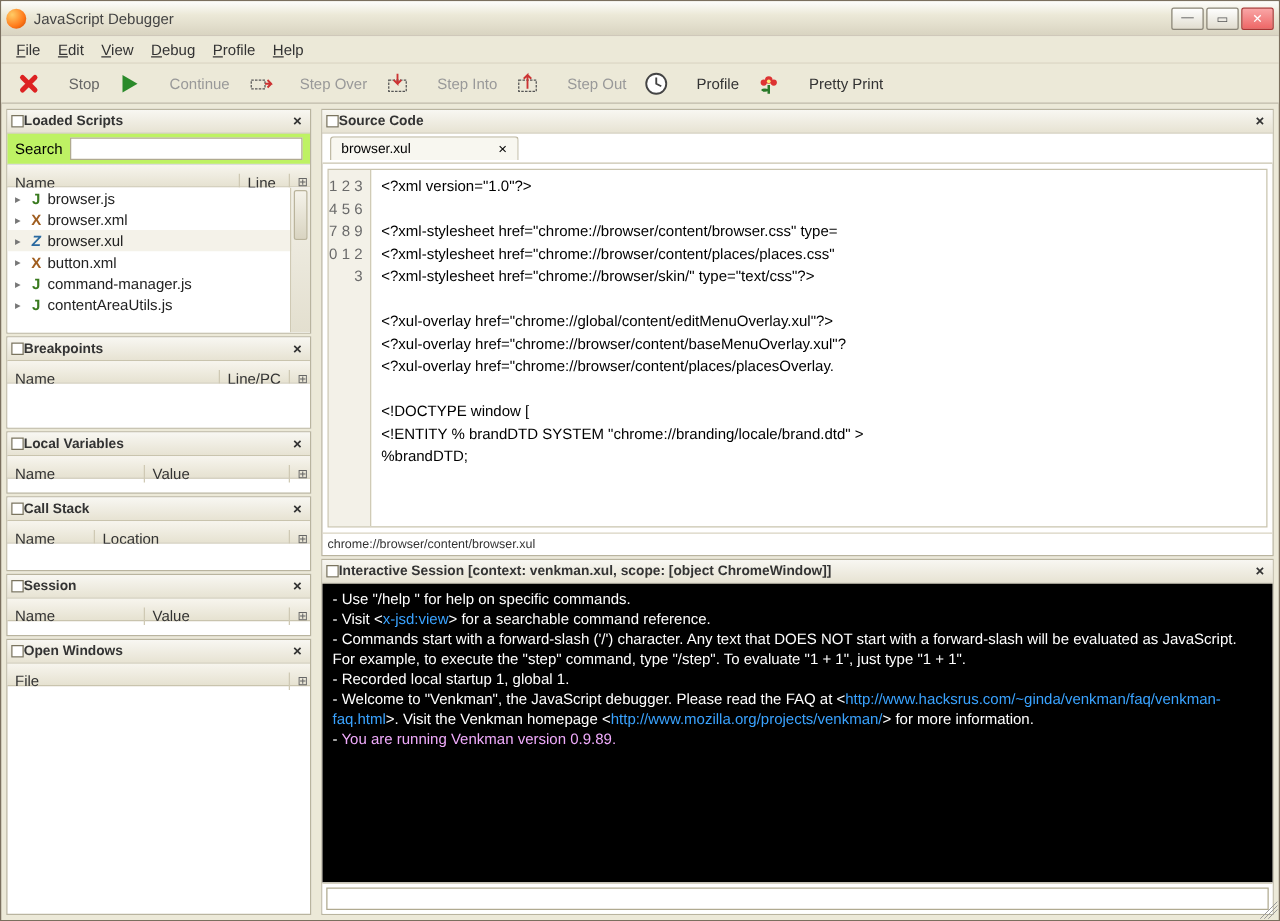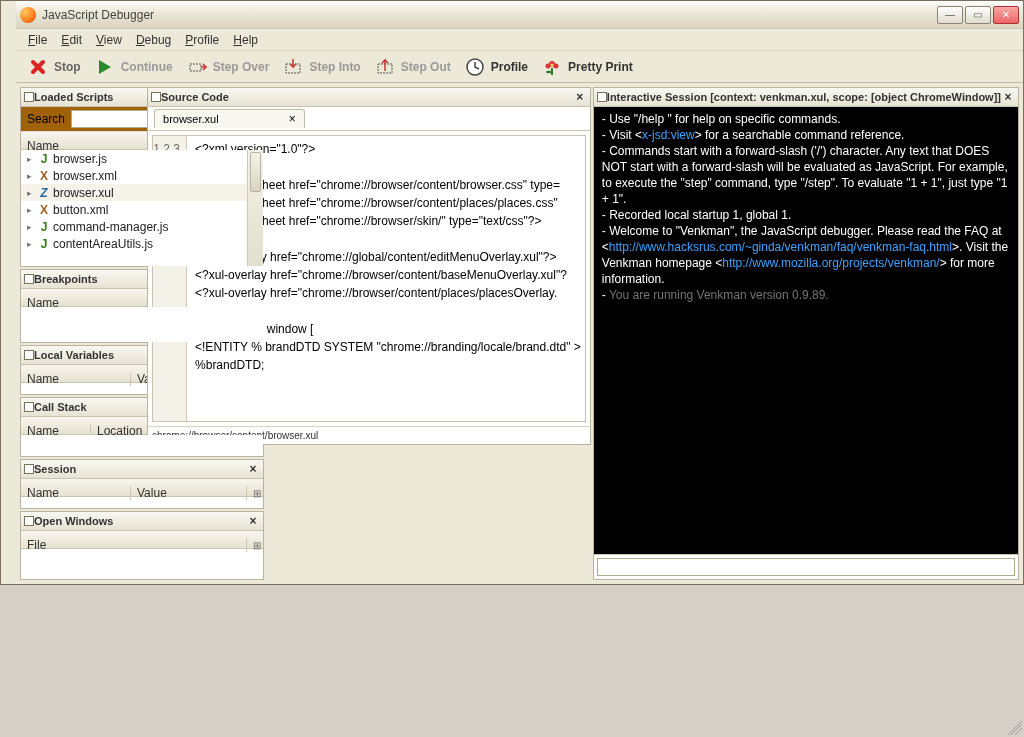--- a/index.html
+++ b/index.html
@@ -1,48 +1,48 @@
 <!DOCTYPE html>
 <html><head>
 <meta charset="utf-8">
 <style>
 * { box-sizing: border-box; margin: 0; padding: 0; font-family: "Segoe UI", Tahoma, sans-serif; font-size: 12px; }
 body { width: 1024px; height: 737px; background: #d4d0c8; overflow: hidden; }
 
 
-.window { width: 1024px; height: 585px; border: 1px solid #7a6f5e; background: #ece9d8; display: flex; flex-direction: column; padding-left: 15px; }
+.window { width: 1024px; height: 737px; border: 1px solid #7a6f5e; background: #ece9d8; display: flex; flex-direction: column; }
 .titlebar { height: 28px; background: linear-gradient(#fdfdfc,#ece9d8 40%,#d9d4c1); display: flex; align-items: center; padding: 0 4px; border-bottom: 1px solid #cfc8ba; }
 .titlebar .ff-icon { width: 16px; height: 16px; border-radius: 50%; background: radial-gradient(circle at 30% 30%, #ffcc66, #ff7a1a 60%, #cc4400); margin-right: 6px; }
 .titlebar .title-text { flex: 1; color: #444; }
 .winbtns { display: flex; gap: 2px; }
 .winbtn { width: 26px; height: 18px; border: 1px solid #8a8578; background: linear-gradient(#fefefe,#e1ddcf); border-radius: 2px; display:flex; align-items:center; justify-content:center; font-size:10px; color:#555; }
 .winbtn.close { background: linear-gradient(#f9a6a6,#e66); border-color:#a33; color:#fff; }
 
 .menubar { height: 22px; display: flex; align-items: center; gap: 2px; padding: 0 6px; background:#ece9d8; border-bottom:1px solid #d9d4c1;}
 .menuitem { padding: 2px 6px; color:#333; }
 .menuitem u { text-decoration: underline; }
 
 .toolbar { height: 32px; display:flex; align-items:center; gap:6px; padding:2px 8px; border-bottom:1px solid #bfbaa9; background:#ece9d8;}
-.tb { display:flex; align-items:center; gap:6px; padding:2px 4px;font-weight:bold; }
+.tb { display:flex; align-items:center; gap:22px; padding:2px 4px; }
 .tb .lbl { color:#666; }
 .tb.disabled .lbl { color:#999; }
 .ico { width:20px; height:20px; display:inline-flex; align-items:center; justify-content:center; }
 .ico svg { width:20px; height:20px; }
 
 .work { flex:1; display:flex; min-height:0; }
 .left { width:252px; display:flex; flex-direction:column; padding:4px; gap:2px; }
-.right { flex:1; display:flex; flex-direction:row; padding:4px; gap:2px; min-width:0;justify-content:flex-end; }
+.right { flex:1; display:flex; flex-direction:column; padding:4px; gap:2px; min-width:0;justify-content:flex-end; }
 
 .panel { border:1px solid #b9b49f; background:#fff; display:flex; flex-direction:column; }
 .panel-hdr { background: linear-gradient(#f8f7f2,#e7e3d3); border-bottom:1px solid #c9c4ae; height:19px; display:flex; align-items:center; padding:0 3px; gap:0; }
 .panel-hdr .sq { width:10px; height:10px; border:1px solid #7a745f; background:#fff; }
 .panel-hdr .ttl { font-weight:bold; color:#333; font-size:11px; flex:1; white-space:nowrap; overflow:hidden; text-overflow:ellipsis; }
 .panel-hdr .x { width:14px; font-weight:bold; color:#333; text-align:center; cursor:pointer; }
 
-.searchrow { display:flex; align-items:center; padding:3px 6px; gap:6px; border-bottom:1px solid #ddd; background:#a16207; }
+.searchrow { display:flex; align-items:center; padding:3px 6px; gap:6px; border-bottom:1px solid #ddd; background:#bef264; }
 .searchrow input { flex:1; height:18px; border:1px solid #b0aa90; padding:0 4px; font-size:11px; }
 
 .colhdr { display:flex; background:linear-gradient(#f7f5ee,#e6e2d1); border-bottom:1px solid #c9c4ae; height:18px; align-items:center; font-size:11px; color:#333; }
 .colhdr > div { padding:0 6px; border-right:1px solid #cfc9b4;margin-top:11px; }
 .colhdr .picker { width:16px; text-align:center; color:#666; border-right:none; font-size:10px;}
 
 .tree { flex:1; overflow:auto; background:#fff; position:relative; }
 .tree-row { display:flex; align-items:center; height:17px; padding:0 6px; font-size:11px; color:#222; gap:4px; white-space:nowrap; }
 .tree-row.selected { background:#f4f2e9; }
 .tw { color:#777; font-size:9px; width:8px; }
@@ -55,21 +55,21 @@
 .filetab .tabitem { border:1px solid #c0bba6; border-bottom:none; border-radius:3px 3px 0 0; padding:2px 8px; background:#f8f7f0; display:flex; align-items:center; gap:70px;}
 .filetab .tabitem span:first-child { font-size:11px; }
 
 .codewrap { flex:1; display:flex; border:1px solid #c9c4ae; margin:4px; overflow:hidden; background:#fff; font-family: "Courier New", monospace; font-size:13px; }
 .gutter { width:34px; text-align:right; padding:4px 6px 4px 0; color:#6a6a6a; background:#f3f1e8; border-right:1px solid #d0cbb6; line-height:18px; user-select:none;}
 .code { flex:1; padding:4px 4px 4px 8px; line-height:18px; white-space:pre; overflow:hidden; color:#000; }
 .status { height:18px; font-size:10px; color:#333; display:flex; align-items:center; padding:0 4px; border-top:1px solid #d9d4c1;}
 
 .console { flex:1; background:#000; color:#fff; font-family: Verdana, sans-serif; font-size:11px; padding:4px 8px; overflow:auto; line-height:16px;}
 .console .lnk { color:#3aa3ff; }
-.console .y { color:#737373; }
+.console .y { color:#f0abfc; }
 .inputline { border-top:1px solid #c9c4ae; padding:3px; background:#fff;}
 .inputline input { width:100%; height:18px; border:1px solid #b0aa90; padding:0 4px; font-size:11px;}
 
 .footer { height:18px; border-top:1px solid #bfbaa9; background:#ece9d8; font-size:11px; color:#333; display:flex; align-items:center; padding:0 6px;}
 .resize { position:absolute; right:2px; bottom:2px; width:14px; height:14px; background:
   linear-gradient(135deg, transparent 48%, #999 48%, #999 52%, transparent 52%),
   linear-gradient(135deg, transparent 60%, #999 60%, #999 64%, transparent 64%),
   linear-gradient(135deg, transparent 72%, #999 72%, #999 76%, transparent 76%); }
 
 .scroll-hint { position:absolute; right:0; top:0; bottom:0; width:16px; background:linear-gradient(#f3f1e8,#e3dfcf); border-left:1px solid #cfc9b4;}

